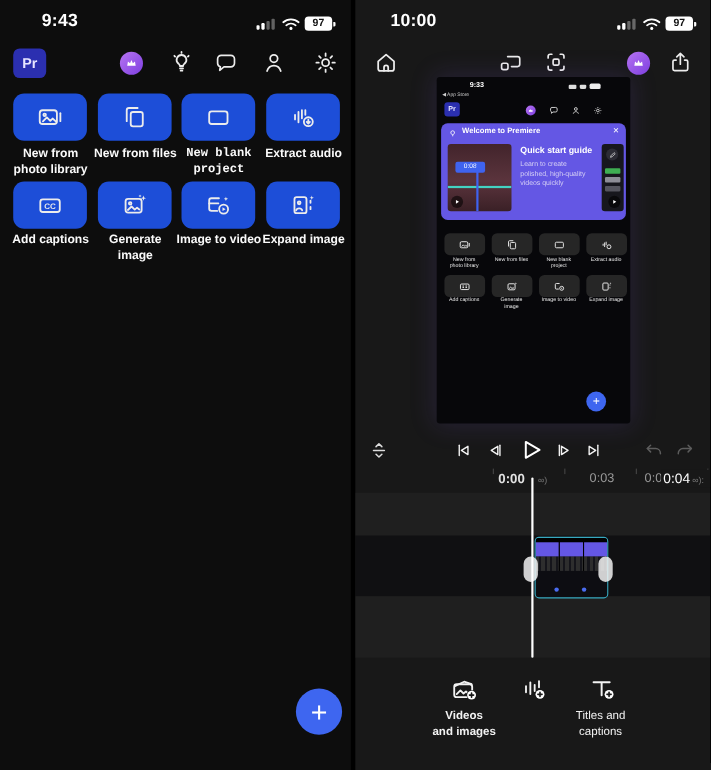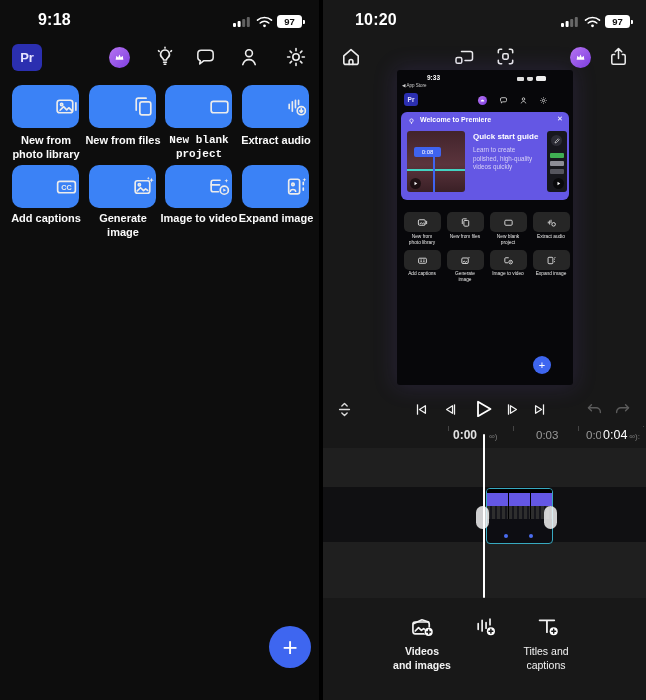--- a/index.html
+++ b/index.html
@@ -8,21 +8,21 @@
   .ico{display:flex;align-items:center;justify-content:center;color:#ececec;}
   .ico svg{display:block;}
   .phone{position:absolute;top:0;height:700px;overflow:hidden;}
   #phone-left{left:0;width:319px;background:#0d0d0d;}
   #phone-right{left:323px;width:323px;background:#181818;}
   .time{color:#fff;font-size:16px;font-weight:700;letter-spacing:.2px;}
   .batt{width:25px;height:13px;background:#fff;border-radius:3.5px;color:#101010;font-size:9.5px;font-weight:700;display:flex;align-items:center;justify-content:center;}
   .nub{width:2px;height:4px;background:#fff;border-radius:0 1px 1px 0;}
   .prlogo{background:#2b2fb0;border-radius:6px;color:#e6e4ff;font-weight:700;display:flex;align-items:center;justify-content:center;}
   .crown{border-radius:50%;background:linear-gradient(135deg,#b774f2 0%,#7e3fe0 100%);display:flex;align-items:center;justify-content:center;}
-  .tile{width:67px;height:43px;background:#3b82f6;border-radius:10px;display:flex;align-items:center;justify-content:flex-end;color:#f0f0f0;}
+  .tile{width:67px;height:43px;background:#1d4ed8;border-radius:10px;display:flex;align-items:center;justify-content:center;color:#f0f0f0;}
   .tlabel{width:84px;text-align:center;color:#fafafa;font-size:11px;font-weight:700;line-height:14px;white-space:pre-line;}
   .fab{border-radius:50%;background:#3e66f0;display:flex;align-items:center;justify-content:center;color:#fff;}
   .preview{background:#07070a;border-radius:3px;box-shadow:0 0 22px 3px rgba(110,80,200,.16);overflow:hidden;}
   .ptile{width:37px;height:20px;background:#262626;border-radius:5px;display:flex;align-items:center;justify-content:center;color:#eaeaea;}
   .ptlabel{width:46px;text-align:center;color:#e8e8e8;font-size:4.8px;line-height:6px;white-space:pre-line;}
   .strip1{left:0;top:448px;width:323px;height:39px;background:#1f1f1f;}
   .lane{left:0;top:487px;width:323px;height:55px;background:#101012;}
   .strip2{left:0;top:542px;width:323px;height:56px;background:#1f1f1f;}
   .rlabel{color:#9a9a9a;font-size:11.5px;}
   .rsuffix{color:#7a7a7a;font-size:8px;}
@@ -30,21 +30,21 @@
   .handle{width:13px;height:23px;border-radius:7px;background:rgba(250,250,250,.82);}
   .dot{width:4px;height:4px;border-radius:50%;background:#4a6cf0;}
 </style>
 </head>
 <body>
 
 <div id="stage">
 
   <div id="phone-left" class="phone">
 
-    <div class="abs time" style="left:38px;top:11px;">9:18</div>
+    <div class="abs time" style="left:38px;top:11px;">9:43</div>
     <div class="abs ico" style="left:233px;top:16px;">
       <svg width="18" height="12" viewBox="0 0 18 12">
           <rect x="0" y="7" width="3" height="4" rx="1" fill="#fff"></rect>
           <rect x="4.6" y="5" width="3" height="6" rx="1" fill="#fff"></rect>
           <rect x="9.2" y="3" width="3" height="8" rx="1" fill="rgba(255,255,255,.35)"></rect>
           <rect x="13.8" y="1" width="3" height="10" rx="1" fill="rgba(255,255,255,.35)"></rect>
         </svg>
     </div>
     <div class="abs ico" style="left:256px;top:16px;">
       <svg width="17" height="12" viewBox="0 0 17 12" fill="none" stroke="#fff" stroke-width="1.6" stroke-linecap="round">
@@ -181,21 +181,21 @@
 
     <div class="abs fab" style="left:269px;top:626px;width:42px;height:42px;font-size:26px;font-weight:300;">+</div>
   </div>
 
   <div id="phone-right" class="phone">
 
     <div class="abs strip1"></div>
     <div class="abs lane"></div>
     <div class="abs strip2"></div>
 
-    <div class="abs time" style="left:32px;top:11px;">10:20</div>
+    <div class="abs time" style="left:32px;top:11px;">10:00</div>
     <div class="abs ico" style="left:238px;top:16px;">
       <svg width="18" height="12" viewBox="0 0 18 12">
           <rect x="0" y="7" width="3" height="4" rx="1" fill="#fff"></rect>
           <rect x="4.6" y="5" width="3" height="6" rx="1" fill="#fff"></rect>
           <rect x="9.2" y="3" width="3" height="8" rx="1" fill="rgba(255,255,255,.35)"></rect>
           <rect x="13.8" y="1" width="3" height="10" rx="1" fill="rgba(255,255,255,.35)"></rect>
         </svg>
     </div>
     <div class="abs ico" style="left:261px;top:16px;">
       <svg width="17" height="12" viewBox="0 0 17 12" fill="none" stroke="#fff" stroke-width="1.6" stroke-linecap="round">

